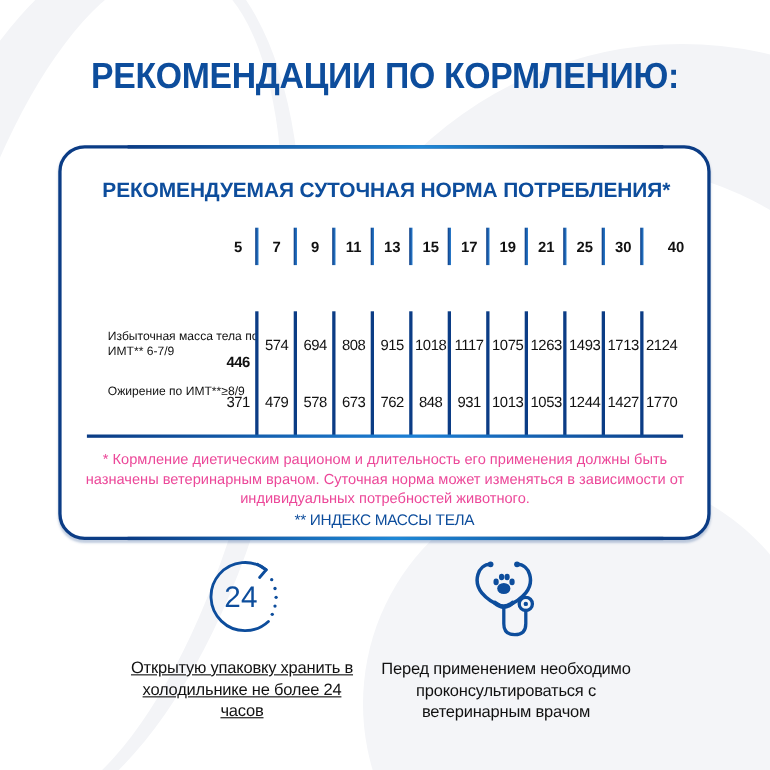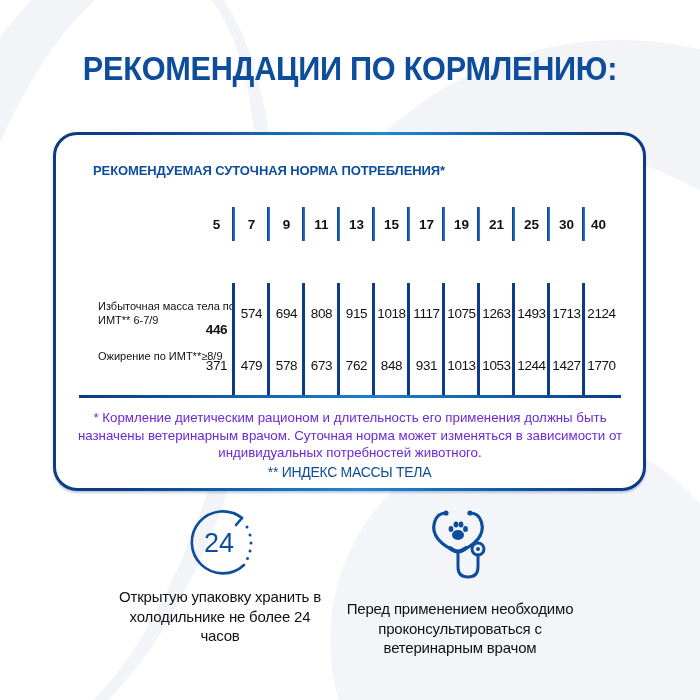--- a/index.html
+++ b/index.html
@@ -60,21 +60,21 @@
       content: ""; position: absolute; left: 60px; right: 40px; top: -3px; height: 3px;
       background: linear-gradient(90deg, #0b3c85, #1e88d6 55%, #0b3c85);
     }
     .card::after {
       content: ""; position: absolute; left: 60px; right: 40px; bottom: -3px; height: 3px;
       background: linear-gradient(90deg, #0b3c85, #1e88d6 50%, #0b3c85);
     }
 
     .card-heading {
       position: absolute; left: 37px; top: 28px;
-      font-weight: bold; font-size: 13px; color: #0d4d9c;
+      font-weight: bold; font-size: 19px; color: #0d4d9c;
       white-space: nowrap;
       letter-spacing: -0.1px;
     }
     .weight-label {
       position: absolute; left: 42px; top: 70px; width: 110px;
       font-size: 12.5px; line-height: 15px; color: #111;
     }
     .weight-cell {
       position: absolute; top: 72px; height: 34px; width: 35px;
       display: flex; align-items: center; justify-content: center;
@@ -106,21 +106,21 @@
     .vdiv-bot {
       position: absolute; top: 148px; width: 3px; height: 113px;
       background: #0b3c85;
     }
     .hline {
       position: absolute; left: 23px; top: 260px; width: 542px; height: 3px;
       background: linear-gradient(90deg, #0b3c85, #1c7fd4 55%, #0b3c85);
     }
     .footnote {
       position: absolute; left: 20px; top: 274px; width: 548px;
-      text-align: center; font-size: 13.3px; line-height: 17.5px; color: #6d28d9;
+      text-align: center; font-size: 13.3px; line-height: 17.5px; color: #ec4899;
     }
     .bmi-note {
       position: absolute; left: 0; top: 329px; width: 587px;
       text-align: center; font-size: 14px; color: #0d4d9c;
       letter-spacing: -0.3px;
     }
 
     .feature {
       position: absolute; text-align: center;
     }
@@ -160,21 +160,21 @@
       <div class="weight-cell" style="left: 353px;">17</div>
       <div class="vdiv-top" style="left: 351px;"></div>
       <div class="weight-cell" style="left: 388px;">19</div>
       <div class="vdiv-top" style="left: 386px;"></div>
       <div class="weight-cell" style="left: 423px;">21</div>
       <div class="vdiv-top" style="left: 421px;"></div>
       <div class="weight-cell" style="left: 458px;">25</div>
       <div class="vdiv-top" style="left: 456px;"></div>
       <div class="weight-cell" style="left: 493px;">30</div>
       <div class="vdiv-top" style="left: 491px;"></div>
-      <div class="weight-cell" style="left: 512px; padding-left: 26px;">40</div>
+      <div class="weight-cell" style="left: 528px; padding-left: 26px;">40</div>
       <div class="vdiv-top" style="left: 526px;"></div>
     </div>
 
 
   <div class="row-label r1">Избыточная масса тела по ИМТ** 6-7/9</div>
   <div class="row-label r2">Ожирение по ИМТ**≥8/9</div>
   <div id="values">
       <div class="val-cell r1 first" style="left: 143px; margin-top: 16px;">446</div>
       <div class="val-cell r1" style="left: 178px;">574</div>
       <div class="val-cell r1" style="left: 213px;">694</div>
@@ -222,21 +222,21 @@
   <svg class="feature-icon" width="76" height="76" viewBox="0 0 76 76">
     <path d="M 60 13 A 31 31 0 1 0 62 60" fill="none" stroke="#0d4d9c" stroke-width="2.6" stroke-linecap="round"></path>
     <path d="M 52 8 L 60 13 L 54 20" fill="none" stroke="#0d4d9c" stroke-width="2.6" stroke-linecap="round" stroke-linejoin="round"></path>
     <circle cx="65" cy="22" r="1.5" fill="#0d4d9c"></circle>
     <circle cx="68" cy="30" r="1.5" fill="#0d4d9c"></circle>
     <circle cx="69" cy="38" r="1.5" fill="#0d4d9c"></circle>
     <circle cx="68" cy="46" r="1.5" fill="#0d4d9c"></circle>
     <circle cx="65.5" cy="53.5" r="1.5" fill="#0d4d9c"></circle>
     <text x="37" y="47" text-anchor="middle" font-family="Liberation Sans, sans-serif" font-size="27" fill="#0d4d9c">24</text>
   </svg>
-  <p class="feature-text" style="margin-top:6px;padding:0 6px;">Открытую упаковку хранить в холодильнике не более 24 часов</p>
+  <p class="feature-text" style="margin-top:17px;padding:0 6px;text-decoration:underline;">Открытую упаковку хранить в холодильнике не более 24 часов</p>
 </div>
 
 <div class="feature f2">
   <svg class="feature-icon" width="90" height="76" viewBox="0 0 90 76" style="margin-left:78px;">
     <path d="M 28 8 C 16 8 12 24 20 34 C 25 40 32 44 38 46 M 52 8 C 64 8 68 24 60 34 C 55 40 48 44 42 46" fill="none" stroke="#0d4d9c" stroke-width="3.2" stroke-linecap="round"></path>
     <circle cx="28" cy="8" r="2.6" fill="#0d4d9c"></circle>
     <circle cx="52" cy="8" r="2.6" fill="#0d4d9c"></circle>
     <path d="M 32 43 Q 40 50 48 43" fill="none" stroke="#0d4d9c" stroke-width="4" stroke-linecap="round"></path>
     <path d="M 40 47 L 40 62 Q 40 72 50 72 Q 60 72 60 62 L 60 50" fill="none" stroke="#0d4d9c" stroke-width="3" stroke-linecap="round"></path>
     <circle cx="60" cy="44" r="6" fill="none" stroke="#0d4d9c" stroke-width="3"></circle>

